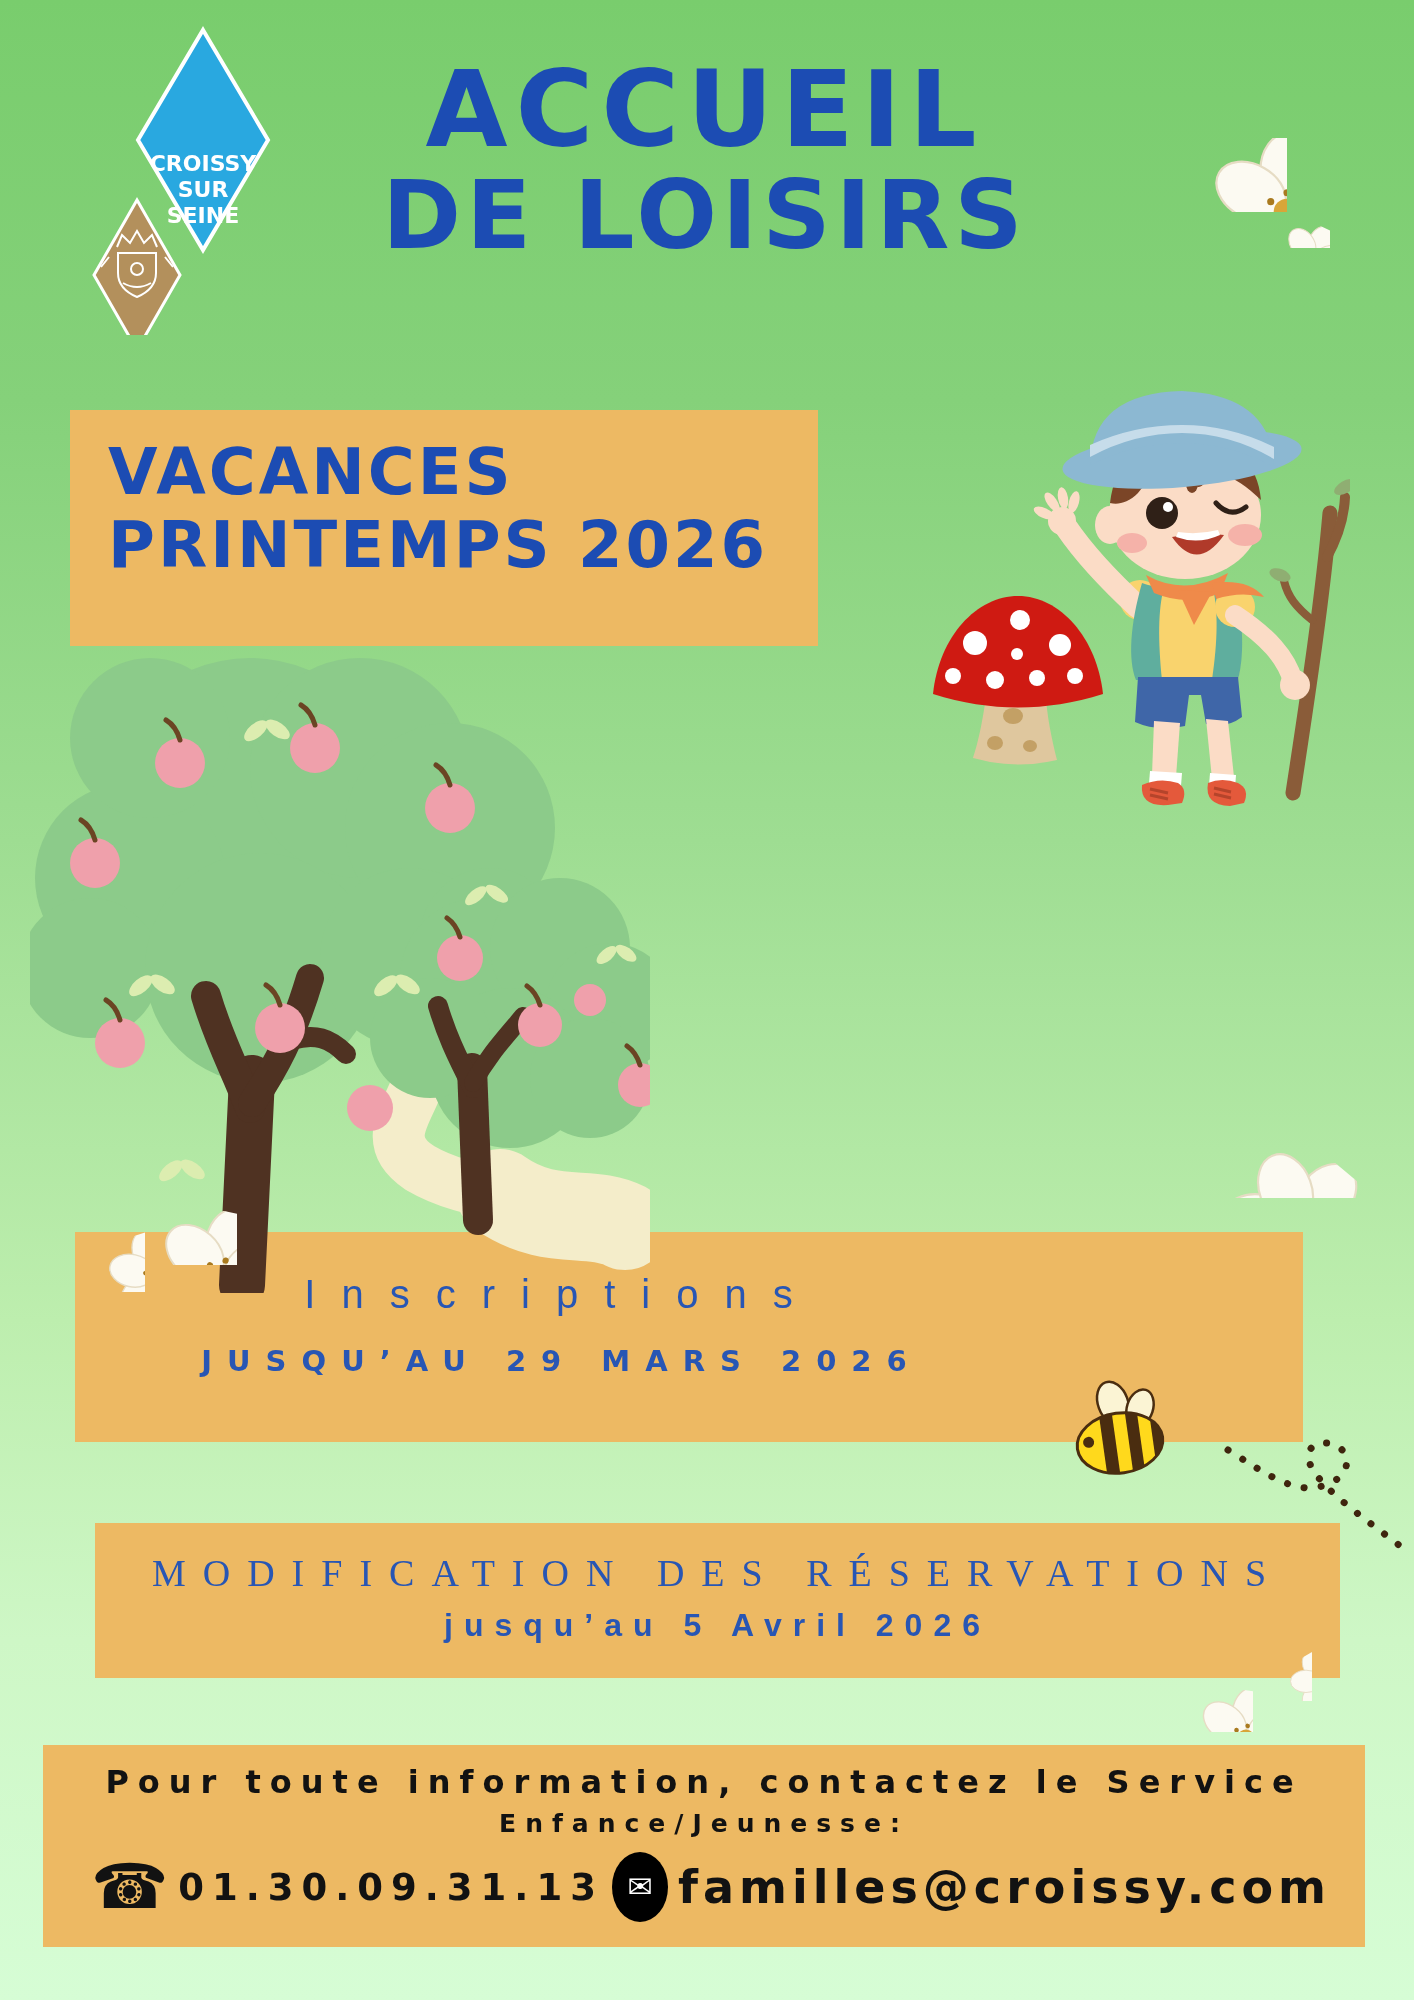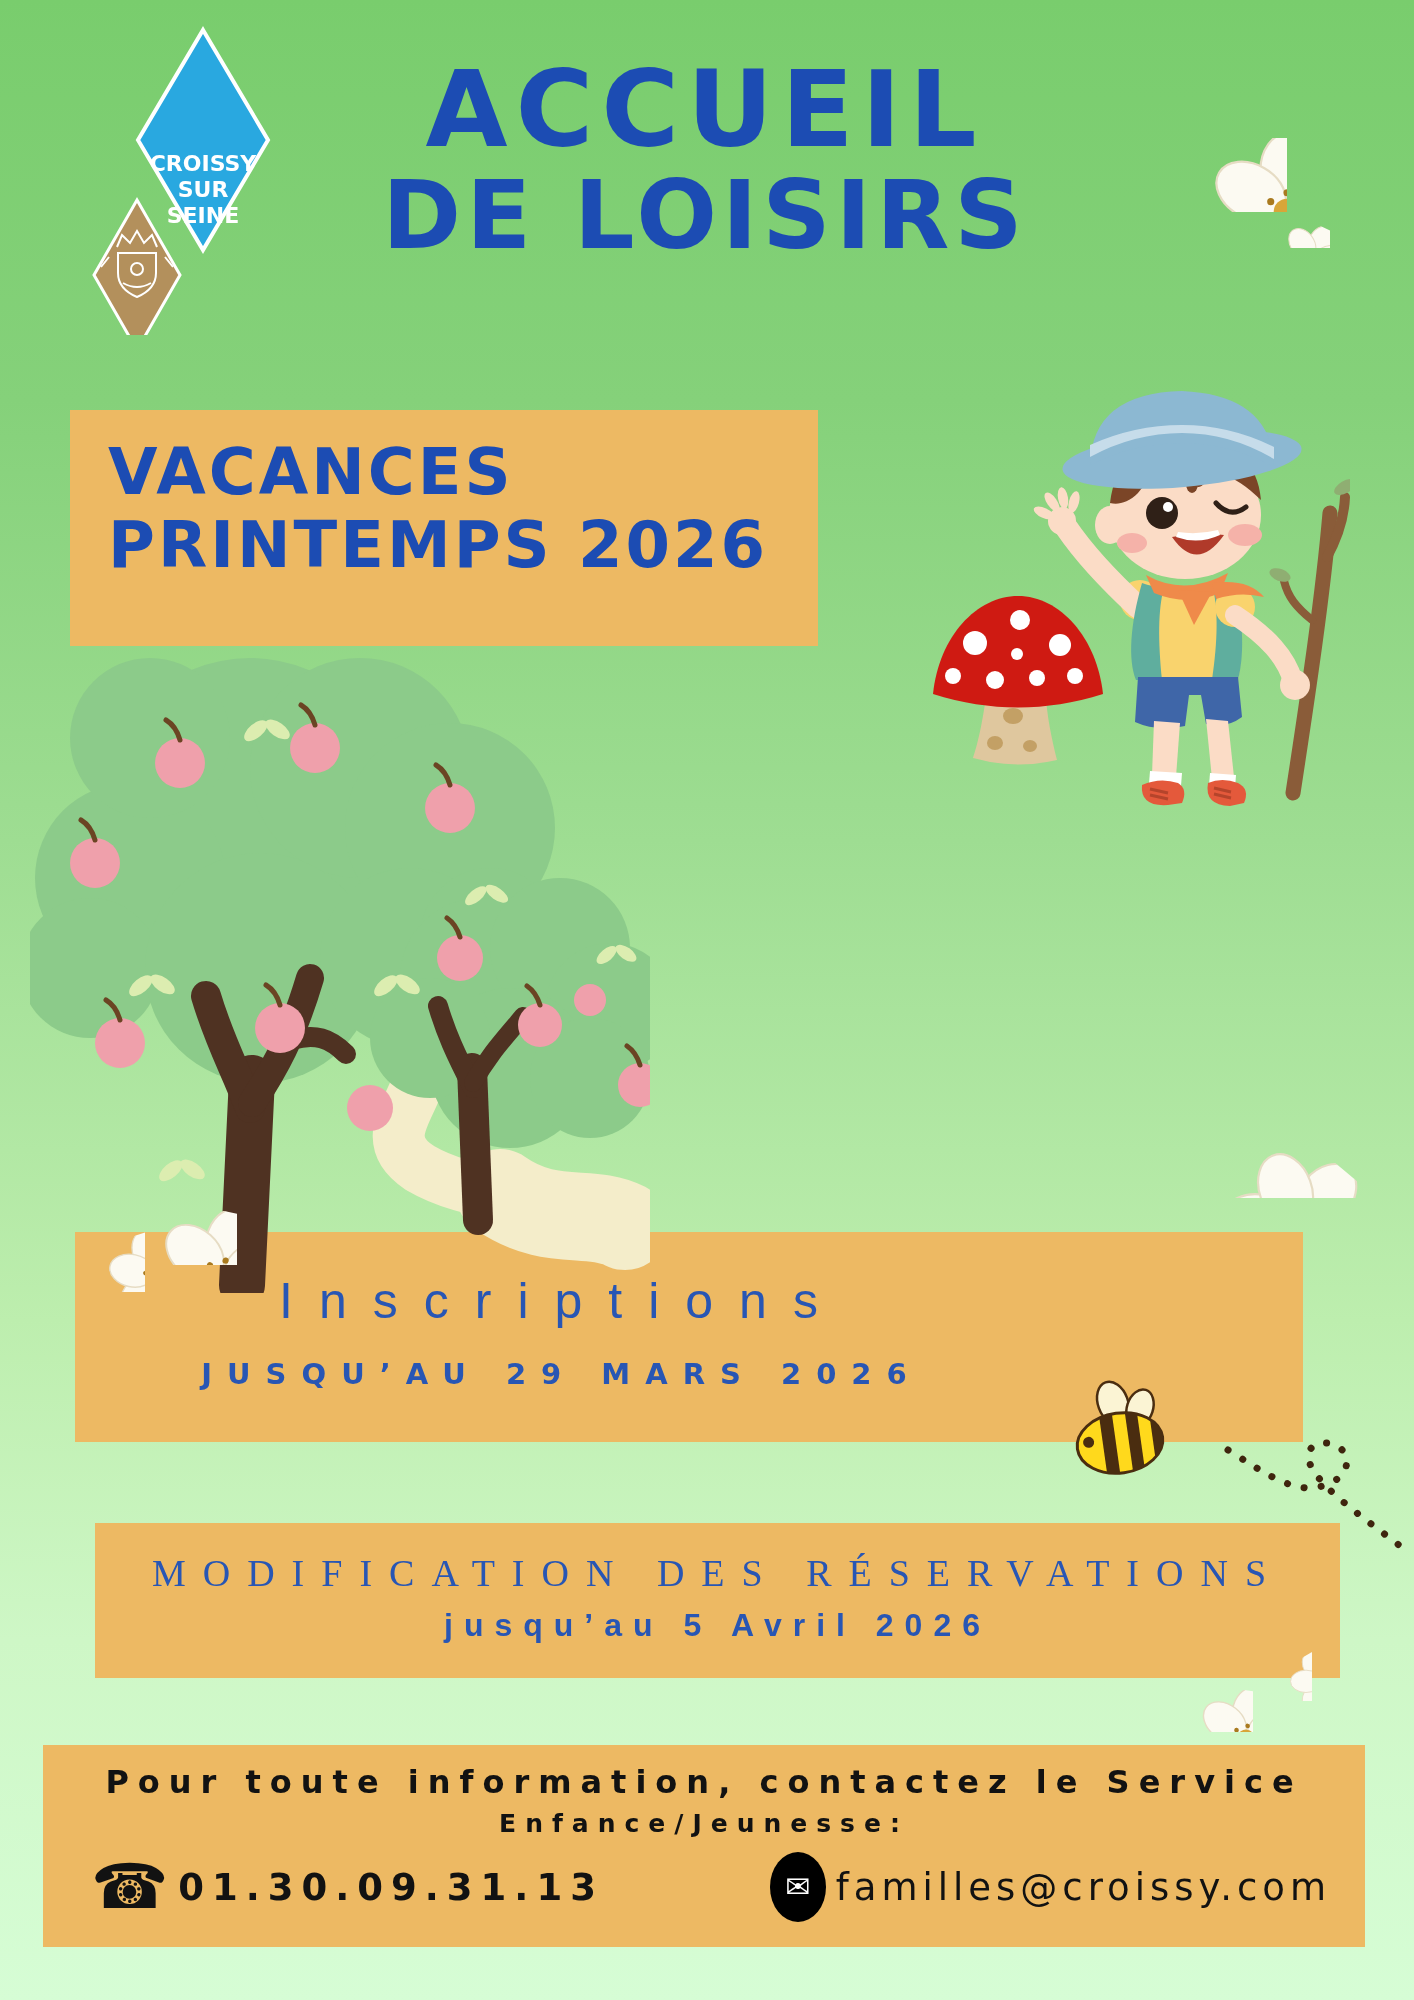--- a/index.html
+++ b/index.html
@@ -14,36 +14,36 @@
   .title .l1{font-size:106px; line-height:1.02; letter-spacing:8px;}
   .title .l2{font-size:95px; line-height:1.08; letter-spacing:5px;}
   
   .panel{background:var(--orange); z-index:1;}
   .box1{left:70px; top:410px; width:748px; height:236px; padding-top:26px; padding-left:38px; box-sizing:border-box;
         color:var(--blue); font-weight:700; font-size:64px; line-height:1.14; letter-spacing:3px;}
   .box2{left:652px; top:710px; width:650px; height:458px; text-align:center; color:var(--blue); box-sizing:border-box;}
   .box2 .h{margin-top:152px; font-size:60px; font-weight:800; letter-spacing:2px;}
   .box2 .s{margin-top:36px; font-size:34px; font-weight:500; letter-spacing:1px; font-family:"Liberation Sans",sans-serif;}
   .banner3{left:75px; top:1232px; width:1228px; height:210px; text-align:center; padding-right:255px; box-sizing:border-box; color:var(--blue2);}
-  .banner3 .h{margin-top:40px; font-size:50px; font-weight:500; letter-spacing:26px; font-family:"Liberation Sans",sans-serif;}
+  .banner3 .h{margin-top:40px; font-size:40px; font-weight:500; letter-spacing:26px; font-family:"Liberation Sans",sans-serif;}
   .banner3 .d{margin-top:27px; font-size:29px; font-weight:700; letter-spacing:15px;}
   .banner4{left:95px; top:1523px; width:1245px; height:155px; text-align:center; color:var(--blue2); box-sizing:border-box;}
   .banner4 .h{margin-top:28px; font-size:38px; font-weight:400; letter-spacing:17px; font-family:Liberation Serif, serif;}
   .banner4 .d{margin-top:12px; font-size:32px; font-weight:700; letter-spacing:11px; font-family:"Liberation Sans",sans-serif;}
   
   .contact{left:43px; top:1745px; width:1322px; height:202px; color:var(--black); text-align:center; box-sizing:border-box; z-index:1;}
   .contact .c1{margin-top:18px; font-size:32px; font-weight:700; letter-spacing:9px;}
   .contact .c2{margin-top:8px; font-size:25px; font-weight:700; letter-spacing:9px;}
   .contact .row{display:flex; align-items:center; justify-content:space-between; padding:0 34px 0 48px; margin-top:14px;}
   .cgroup{display:flex; align-items:center; gap:10px;}
   .phone-glyph{font-size:62px; line-height:1;}
   .cnum{font-size:37px; font-weight:700; letter-spacing:8px;}
   .oval{width:56px; height:70px; background:#000; border-radius:50%; display:flex; align-items:center; justify-content:center;}
   .env-glyph{color:#fff; font-size:30px; line-height:1;}
-  .cmail{font-size:37px; font-weight:400; letter-spacing:5px;text-align:center;}
+  .cmail{font-size:46px; font-weight:700; letter-spacing:5px;text-align:center;}
   
   .z2{z-index:2;} .z3{z-index:3;}
   svg{display:block;}
 </style>
 </head>
 <body>
 
 <div class="poster">
 
   <svg width="0" height="0" style="position:absolute">

